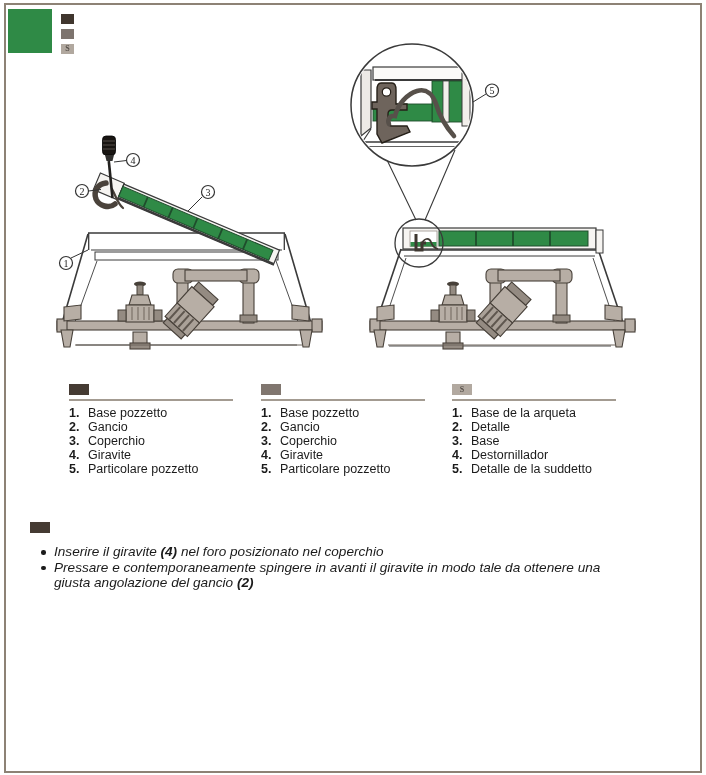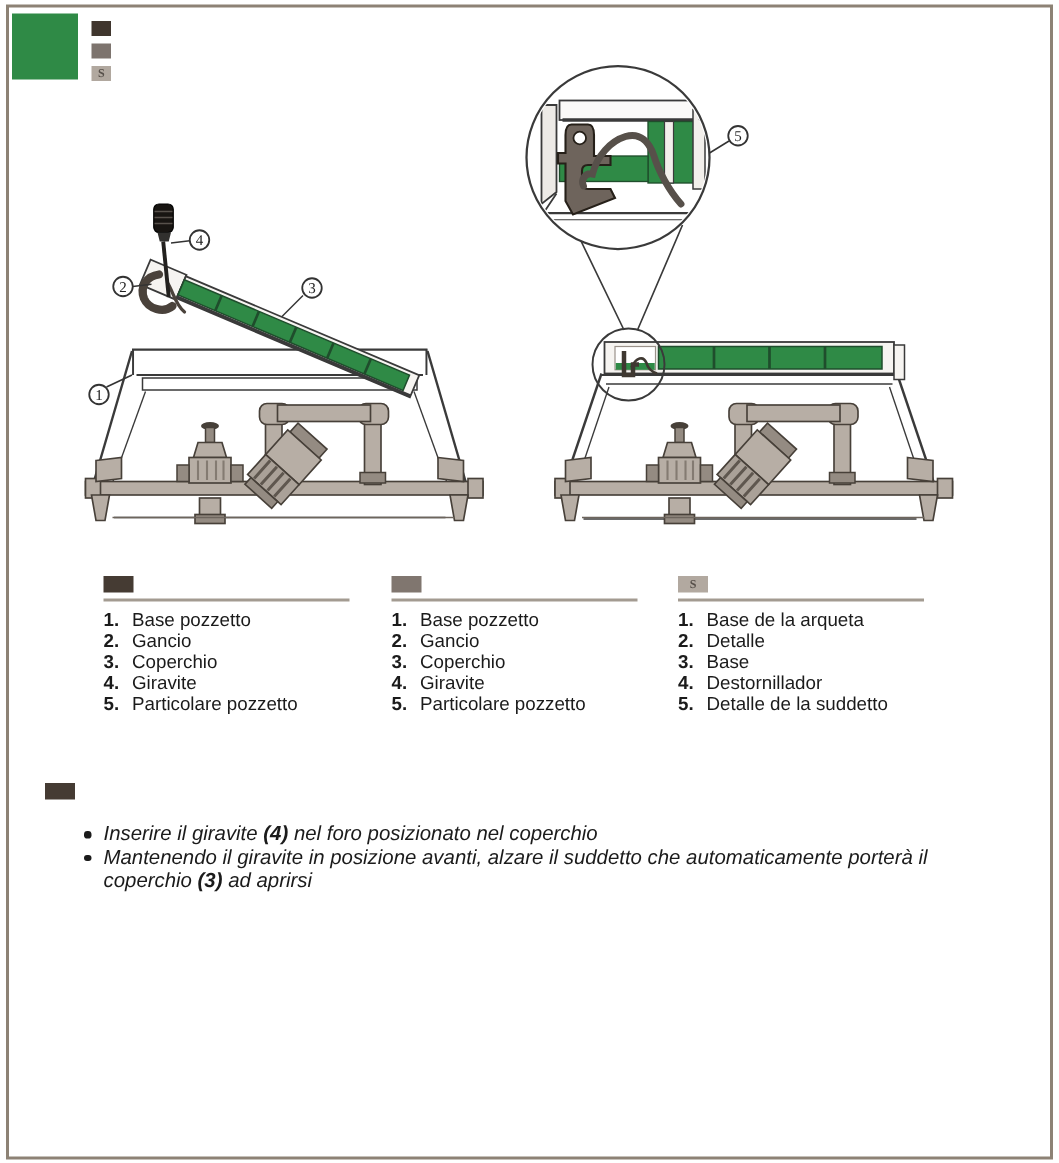--- a/index.html
+++ b/index.html
@@ -15,21 +15,21 @@
   .diagram-svg{position:absolute;left:0;top:0;}
   .legend{position:absolute;top:384px;width:164px;}
   .legend-swatch{width:20px;height:11px;}
   .legend-swatch.es{text-align:center;font:bold 8px "Liberation Serif",serif;
                     color:#57504a;line-height:11px;}
   .legend-rule{height:2px;background:#a39b91;margin-top:4px;margin-bottom:5px;}
   .legend-item{font-size:12.5px;line-height:14px;display:flex;}
   .legend-item .n{font-weight:bold;width:19px;flex:0 0 19px;}
   .notes{position:absolute;left:30px;top:522px;width:610px;}
   .notes-swatch{width:20px;height:11px;margin-bottom:11px;}
-  .notes ul{margin:15px;padding:0 0 0 24px;list-style:none;width:575px;}
+  .notes ul{margin:0;padding:0 0 0 24px;list-style:none;width:575px;}
   .notes li{position:relative;font-style:italic;font-size:13.6px;line-height:15.6px;}
   .notes li::before{content:"";position:absolute;left:-13px;top:6px;width:4.5px;height:4.5px;
                     border-radius:50%;background:#1b1b1b;}
   .notes b{font-weight:bold;}
   text.co{font:10px "Liberation Serif",serif;fill:#222;}
 </style>
 </head>
 <body>
 
 <div class="page">
@@ -257,16 +257,16 @@
     <div class="legend-item">
         <span class="n">5.</span>
         <span>Detalle de la suddetto</span>
       </div>
   </div>
 
   <div class="notes">
     <div class="notes-swatch" style="background:#453b33"></div>
     <ul>
       <li><span>Inserire il giravite </span><b>(4)</b><span> nel foro posizionato nel coperchio</span></li>
-      <li><span>Mantenendo il giravite in posizione avanti, alzare il suddetto che automaticamente porterà il coperchio </span><b>(3)</b><span> ad aprirsi</span></li>
+      <li><span>Pressare e contemporaneamente spingere in avanti il giravite in modo tale da ottenere una giusta angolazione del gancio </span><b>(2)</b><span></span></li>
     </ul>
   </div>
 </div>
 
 </body></html>

